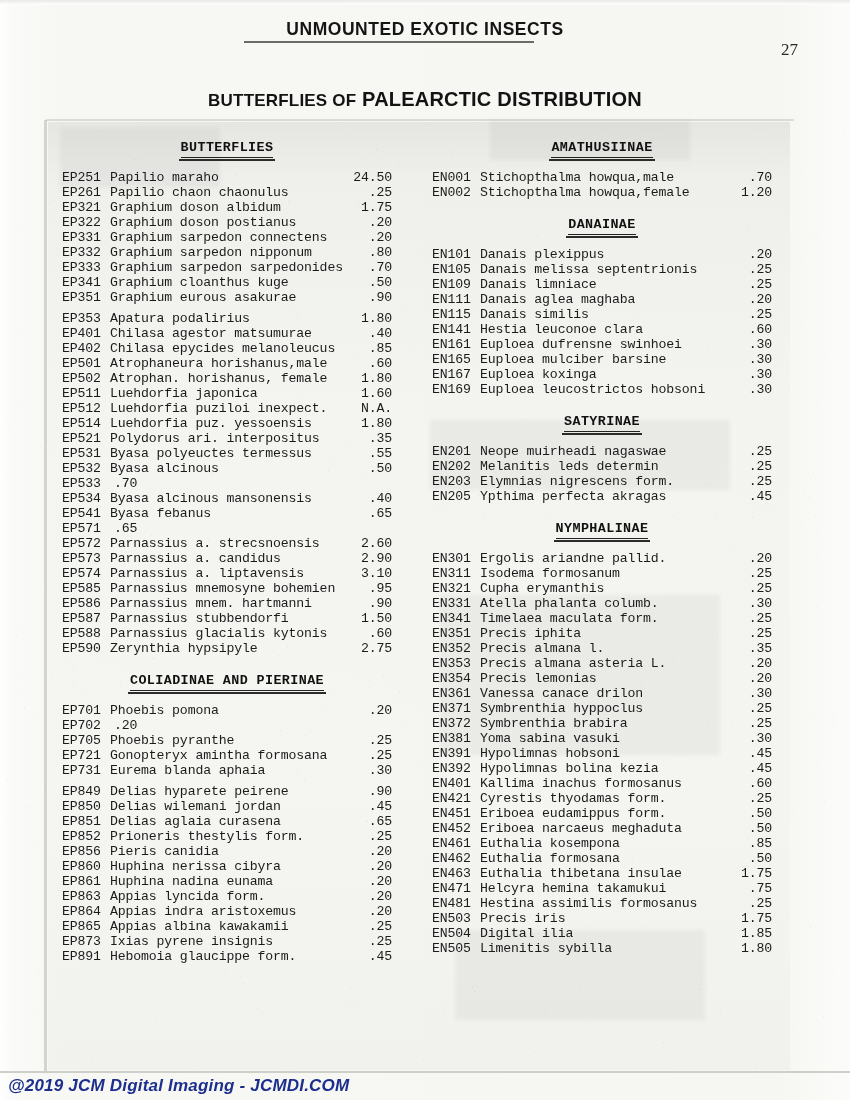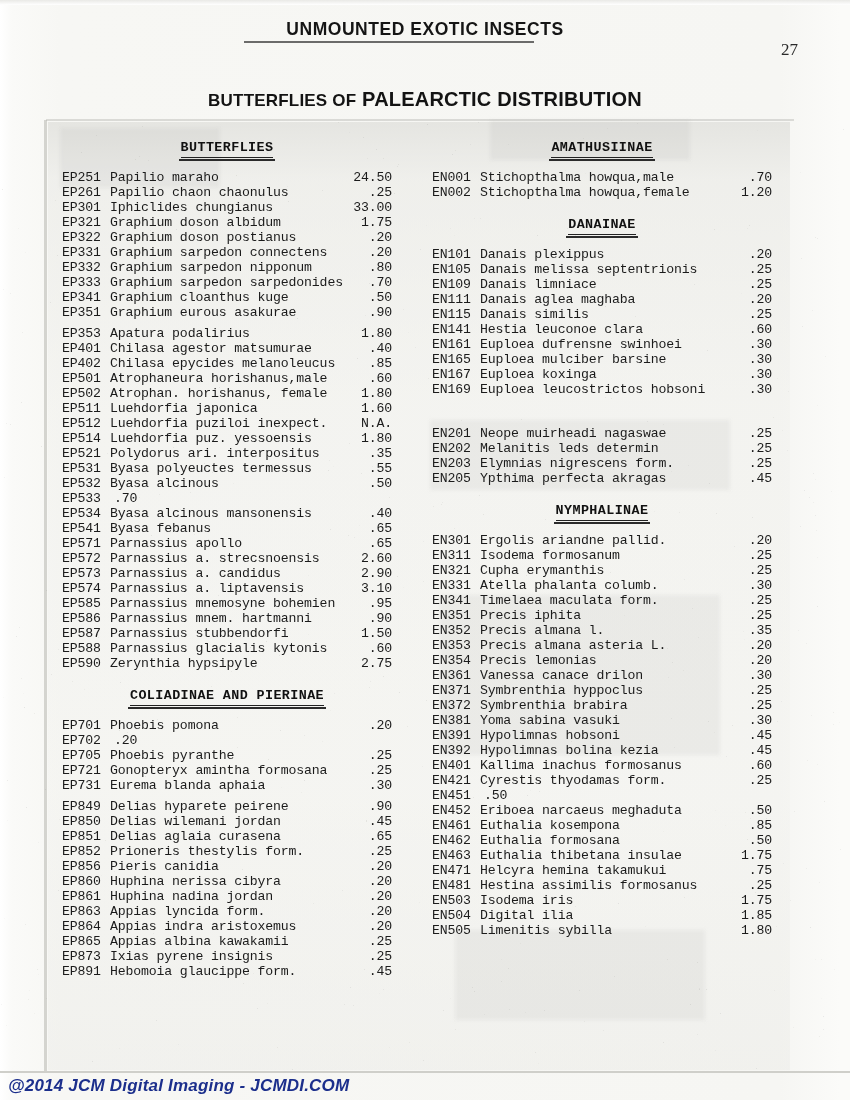--- a/index.html
+++ b/index.html
@@ -232,21 +232,20 @@
   </div>
 
   <div class="col col-left" id="col-left">
       <div class="group-head-wrap">
         <div class="group-head">BUTTERFLIES</div>
       </div>
       <div class="spacer-md"></div>
       <div class="rows">
         <div class="row"><span class="code">EP251</span><span class="name">Papilio maraho</span><span class="price">24.50</span></div>
         <div class="row"><span class="code">EP261</span><span class="name">Papilio chaon chaonulus</span><span class="price">.25</span></div>
-        <div class="row"><span class="code">EP301</span><span class="name">Iphiclides chungianus</span><span class="price">33.00</span></div>
         <div class="row"><span class="code">EP321</span><span class="name">Graphium doson albidum</span><span class="price">1.75</span></div>
         <div class="row"><span class="code">EP322</span><span class="name">Graphium doson postianus</span><span class="price">.20</span></div>
         <div class="row"><span class="code">EP331</span><span class="name">Graphium sarpedon connectens</span><span class="price">.20</span></div>
         <div class="row"><span class="code">EP332</span><span class="name">Graphium sarpedon nipponum</span><span class="price">.80</span></div>
         <div class="row"><span class="code">EP333</span><span class="name">Graphium sarpedon sarpedonides</span><span class="price">.70</span></div>
         <div class="row"><span class="code">EP341</span><span class="name">Graphium cloanthus kuge</span><span class="price">.50</span></div>
         <div class="row"><span class="code">EP351</span><span class="name">Graphium eurous asakurae</span><span class="price">.90</span></div>
       </div>
       <div class="spacer-sm"></div>
       <div class="rows">
@@ -257,21 +256,21 @@
         <div class="row"><span class="code">EP502</span><span class="name">Atrophan. horishanus, female</span><span class="price">1.80</span></div>
         <div class="row"><span class="code">EP511</span><span class="name">Luehdorfia japonica</span><span class="price">1.60</span></div>
         <div class="row"><span class="code">EP512</span><span class="name">Luehdorfia puziloi inexpect.</span><span class="price">N.A.</span></div>
         <div class="row"><span class="code">EP514</span><span class="name">Luehdorfia puz. yessoensis</span><span class="price">1.80</span></div>
         <div class="row"><span class="code">EP521</span><span class="name">Polydorus ari. interpositus</span><span class="price">.35</span></div>
         <div class="row"><span class="code">EP531</span><span class="name">Byasa polyeuctes termessus</span><span class="price">.55</span></div>
         <div class="row"><span class="code">EP532</span><span class="name">Byasa alcinous</span><span class="price">.50</span></div>
         <div class="row"><span class="code">EP533</span><span class="price">.70</span></div>
         <div class="row"><span class="code">EP534</span><span class="name">Byasa alcinous mansonensis</span><span class="price">.40</span></div>
         <div class="row"><span class="code">EP541</span><span class="name">Byasa febanus</span><span class="price">.65</span></div>
-        <div class="row"><span class="code">EP571</span><span class="name">Parnassius apollo</span><span class="price">.65</span></div>
+        <div class="row"><span class="code">EP571</span><span class="price">.65</span></div>
         <div class="row"><span class="code">EP572</span><span class="name">Parnassius a. strecsnoensis</span><span class="price">2.60</span></div>
         <div class="row"><span class="code">EP573</span><span class="name">Parnassius a. candidus</span><span class="price">2.90</span></div>
         <div class="row"><span class="code">EP574</span><span class="name">Parnassius a. liptavensis</span><span class="price">3.10</span></div>
         <div class="row"><span class="code">EP585</span><span class="name">Parnassius mnemosyne bohemien</span><span class="price">.95</span></div>
         <div class="row"><span class="code">EP586</span><span class="name">Parnassius mnem. hartmanni</span><span class="price">.90</span></div>
         <div class="row"><span class="code">EP587</span><span class="name">Parnassius stubbendorfi</span><span class="price">1.50</span></div>
         <div class="row"><span class="code">EP588</span><span class="name">Parnassius glacialis kytonis</span><span class="price">.60</span></div>
         <div class="row"><span class="code">EP590</span><span class="name">Zerynthia hypsipyle</span><span class="price">2.75</span></div>
       </div>
       <div class="spacer-lg"></div>
@@ -287,21 +286,21 @@
         <div class="row"><span class="code">EP731</span><span class="name">Eurema blanda aphaia</span><span class="price">.30</span></div>
       </div>
       <div class="spacer-sm"></div>
       <div class="rows">
         <div class="row"><span class="code">EP849</span><span class="name">Delias hyparete peirene</span><span class="price">.90</span></div>
         <div class="row"><span class="code">EP850</span><span class="name">Delias wilemani jordan</span><span class="price">.45</span></div>
         <div class="row"><span class="code">EP851</span><span class="name">Delias aglaia curasena</span><span class="price">.65</span></div>
         <div class="row"><span class="code">EP852</span><span class="name">Prioneris thestylis form.</span><span class="price">.25</span></div>
         <div class="row"><span class="code">EP856</span><span class="name">Pieris canidia</span><span class="price">.20</span></div>
         <div class="row"><span class="code">EP860</span><span class="name">Huphina nerissa cibyra</span><span class="price">.20</span></div>
-        <div class="row"><span class="code">EP861</span><span class="name">Huphina nadina jordan</span><span class="price">.20</span></div>
+        <div class="row"><span class="code">EP861</span><span class="name">Huphina nadina eunama</span><span class="price">.20</span></div>
         <div class="row"><span class="code">EP863</span><span class="name">Appias lyncida form.</span><span class="price">.20</span></div>
         <div class="row"><span class="code">EP864</span><span class="name">Appias indra aristoxemus</span><span class="price">.20</span></div>
         <div class="row"><span class="code">EP865</span><span class="name">Appias albina kawakamii</span><span class="price">.25</span></div>
         <div class="row"><span class="code">EP873</span><span class="name">Ixias pyrene insignis</span><span class="price">.25</span></div>
         <div class="row"><span class="code">EP891</span><span class="name">Hebomoia glaucippe form.</span><span class="price">.45</span></div>
       </div>
     </div>
   <div class="col col-right" id="col-right">
       <div class="group-head-wrap">
         <div class="group-head">AMATHUSIINAE</div>
@@ -322,20 +321,23 @@
         <div class="row"><span class="code">EN109</span><span class="name">Danais limniace</span><span class="price">.25</span></div>
         <div class="row"><span class="code">EN111</span><span class="name">Danais aglea maghaba</span><span class="price">.20</span></div>
         <div class="row"><span class="code">EN115</span><span class="name">Danais similis</span><span class="price">.25</span></div>
         <div class="row"><span class="code">EN141</span><span class="name">Hestia leuconoe clara</span><span class="price">.60</span></div>
         <div class="row"><span class="code">EN161</span><span class="name">Euploea dufrensne swinhoei</span><span class="price">.30</span></div>
         <div class="row"><span class="code">EN165</span><span class="name">Euploea mulciber barsine</span><span class="price">.30</span></div>
         <div class="row"><span class="code">EN167</span><span class="name">Euploea koxinga</span><span class="price">.30</span></div>
         <div class="row"><span class="code">EN169</span><span class="name">Euploea leucostrictos hobsoni</span><span class="price">.30</span></div>
       </div>
       <div class="spacer-lg"></div>
+      <div class="group-head-wrap">
+        <div class="group-head">SATYRINAE</div>
+      </div>
       <div class="spacer-md"></div>
       <div class="rows">
         <div class="row"><span class="code">EN201</span><span class="name">Neope muirheadi nagaswae</span><span class="price">.25</span></div>
         <div class="row"><span class="code">EN202</span><span class="name">Melanitis leds determin</span><span class="price">.25</span></div>
         <div class="row"><span class="code">EN203</span><span class="name">Elymnias nigrescens form.</span><span class="price">.25</span></div>
         <div class="row"><span class="code">EN205</span><span class="name">Ypthima perfecta akragas</span><span class="price">.45</span></div>
       </div>
       <div class="spacer-lg"></div>
       <div class="group-head-wrap">
         <div class="group-head">NYMPHALINAE</div>
@@ -352,34 +354,34 @@
         <div class="row"><span class="code">EN353</span><span class="name">Precis almana asteria L.</span><span class="price">.20</span></div>
         <div class="row"><span class="code">EN354</span><span class="name">Precis lemonias</span><span class="price">.20</span></div>
         <div class="row"><span class="code">EN361</span><span class="name">Vanessa canace drilon</span><span class="price">.30</span></div>
         <div class="row"><span class="code">EN371</span><span class="name">Symbrenthia hyppoclus</span><span class="price">.25</span></div>
         <div class="row"><span class="code">EN372</span><span class="name">Symbrenthia brabira</span><span class="price">.25</span></div>
         <div class="row"><span class="code">EN381</span><span class="name">Yoma sabina vasuki</span><span class="price">.30</span></div>
         <div class="row"><span class="code">EN391</span><span class="name">Hypolimnas hobsoni</span><span class="price">.45</span></div>
         <div class="row"><span class="code">EN392</span><span class="name">Hypolimnas bolina kezia</span><span class="price">.45</span></div>
         <div class="row"><span class="code">EN401</span><span class="name">Kallima inachus formosanus</span><span class="price">.60</span></div>
         <div class="row"><span class="code">EN421</span><span class="name">Cyrestis thyodamas form.</span><span class="price">.25</span></div>
-        <div class="row"><span class="code">EN451</span><span class="price">.50</span></div>
+        <div class="row"><span class="code">EN451</span><span class="name">Eriboea eudamippus form.</span><span class="price">.50</span></div>
         <div class="row"><span class="code">EN452</span><span class="name">Eriboea narcaeus meghaduta</span><span class="price">.50</span></div>
         <div class="row"><span class="code">EN461</span><span class="name">Euthalia kosempona</span><span class="price">.85</span></div>
         <div class="row"><span class="code">EN462</span><span class="name">Euthalia formosana</span><span class="price">.50</span></div>
         <div class="row"><span class="code">EN463</span><span class="name">Euthalia thibetana insulae</span><span class="price">1.75</span></div>
         <div class="row"><span class="code">EN471</span><span class="name">Helcyra hemina takamukui</span><span class="price">.75</span></div>
         <div class="row"><span class="code">EN481</span><span class="name">Hestina assimilis formosanus</span><span class="price">.25</span></div>
-        <div class="row"><span class="code">EN503</span><span class="name">Isodema iris</span><span class="price">1.75</span></div>
+        <div class="row"><span class="code">EN503</span><span class="name">Precis iris</span><span class="price">1.75</span></div>
         <div class="row"><span class="code">EN504</span><span class="name">Digital ilia</span><span class="price">1.85</span></div>
         <div class="row"><span class="code">EN505</span><span class="name">Limenitis sybilla</span><span class="price">1.80</span></div>
       </div>
     </div>
 
-  <div class="watermark">@2014 JCM Digital Imaging - JCMDI.COM</div>
+  <div class="watermark">@2019 JCM Digital Imaging - JCMDI.COM</div>
 
   <div id="speckles">
       <div class="speck" style="left: 806px; top: 643px; opacity: 0.25;"></div>
       <div class="speck" style="left: 812px; top: 310px; opacity: 0.24;"></div>
       <div class="speck" style="left: 510px; top: 670px; opacity: 0.22;"></div>
       <div class="speck" style="left: 732px; top: 725px; opacity: 0.39;"></div>
       <div class="speck" style="left: 575px; top: 235px; opacity: 0.27;"></div>
       <div class="speck" style="left: 127px; top: 732px; opacity: 0.35;"></div>
       <div class="speck" style="left: 538px; top: 1063px; opacity: 0.13;"></div>
       <div class="speck" style="left: 813px; top: 473px; opacity: 0.36;"></div>

